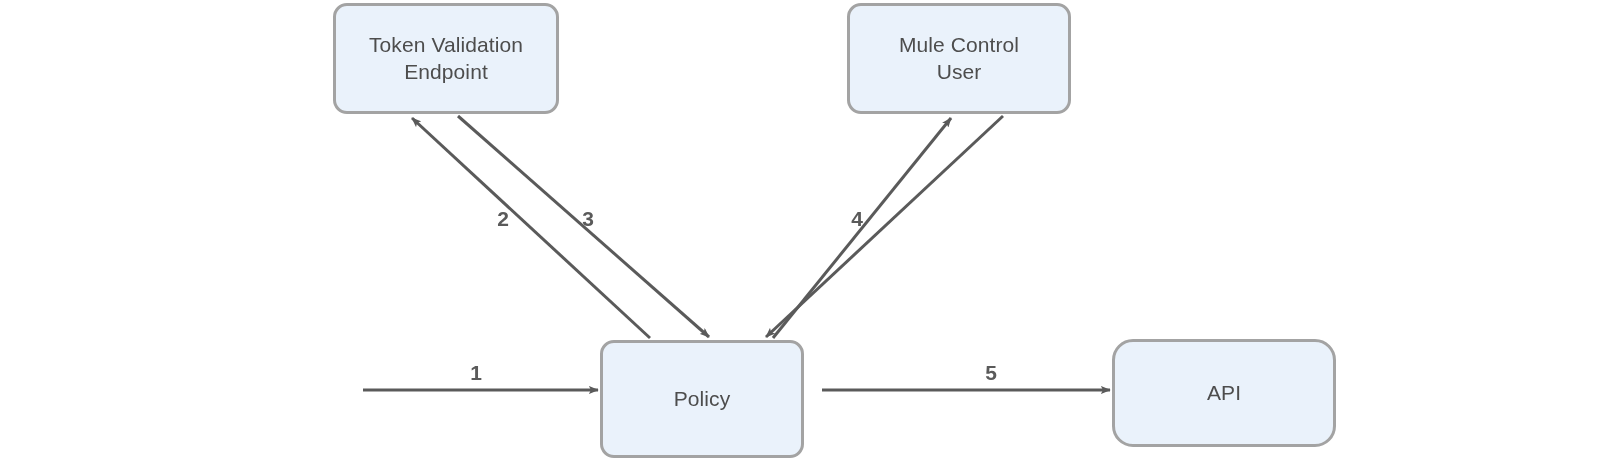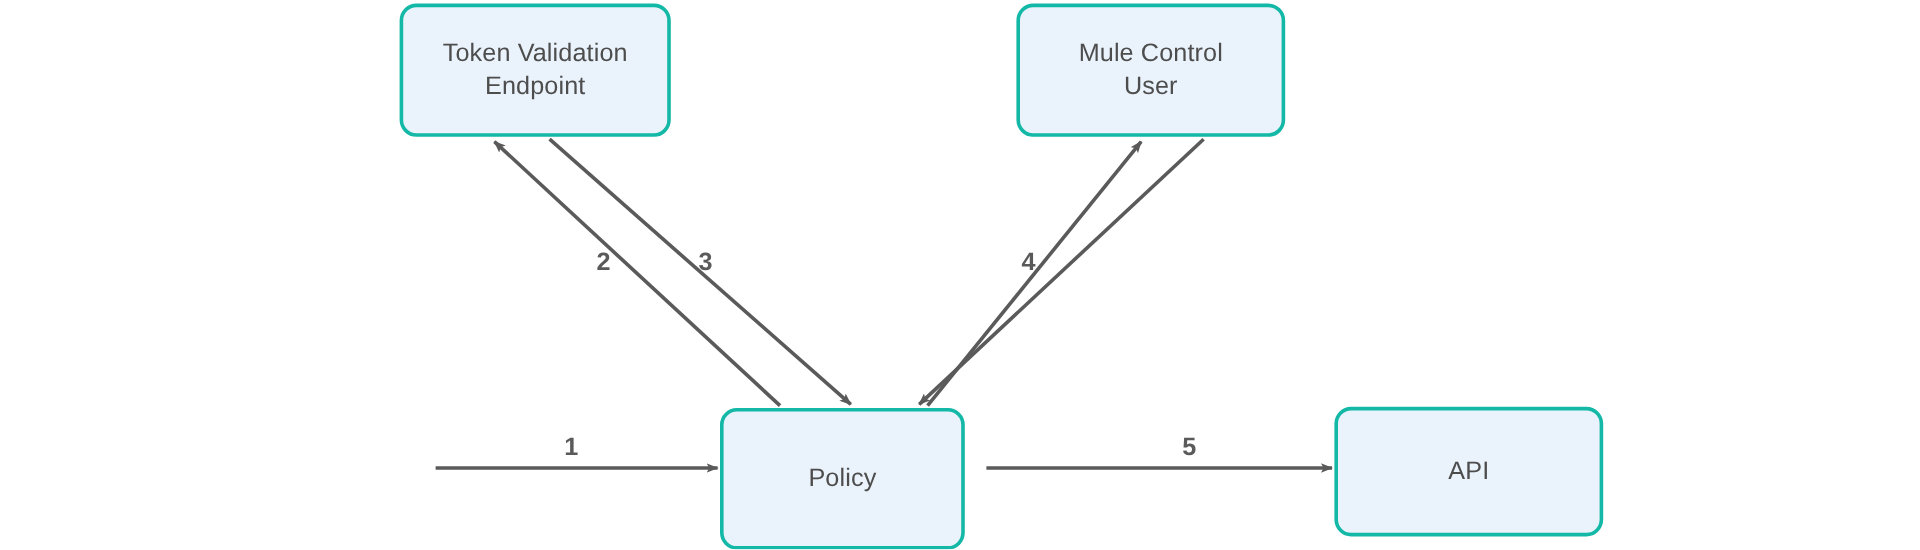--- a/index.html
+++ b/index.html
@@ -23,21 +23,21 @@
     left: 0;
     top: 0;
     width: 1600px;
     height: 458px;
     pointer-events: none;
   }
   .node {
     position: absolute;
     box-sizing: border-box;
     background: #eaf2fb;
-    border: 3px solid #14b8a6;
+    border: 3px solid #a3a3a3;
     border-radius: 14px;
     display: flex;
     align-items: center;
     justify-content: center;
     text-align: center;
     color: #4d4d4d;
     font-size: 21px;
     line-height: 1.28;
     font-family: "Liberation Sans", sans-serif;
     letter-spacing: 0.1px;
@@ -91,21 +91,21 @@
   <div class="node" style="left:847px; top:3px; width:224px; height:111px;">
     <span class="node-label">Mule Control
 User</span>
   </div>
 
 
   <div class="node" style="left:600px; top:340px; width:204px; height:118px;">
     <span class="node-label">Policy</span>
   </div>
 
-  <div class="node" style="left:1112px; top:339px; width:224px; height:108px;">
+  <div class="node" style="left:1112px; top:339px; width:224px; height:108px;border-radius:21px;">
     <span class="node-label">API</span>
   </div>
 
   <div class="edge-label" style="left:476px; top:373px;">1</div>
   <div class="edge-label" style="left:503px; top:219px;">2</div>
   <div class="edge-label" style="left:588px; top:219px;">3</div>
   <div class="edge-label" style="left:857px; top:219px;">4</div>
   <div class="edge-label" style="left:991px; top:373px;">5</div>
 
 </div>

